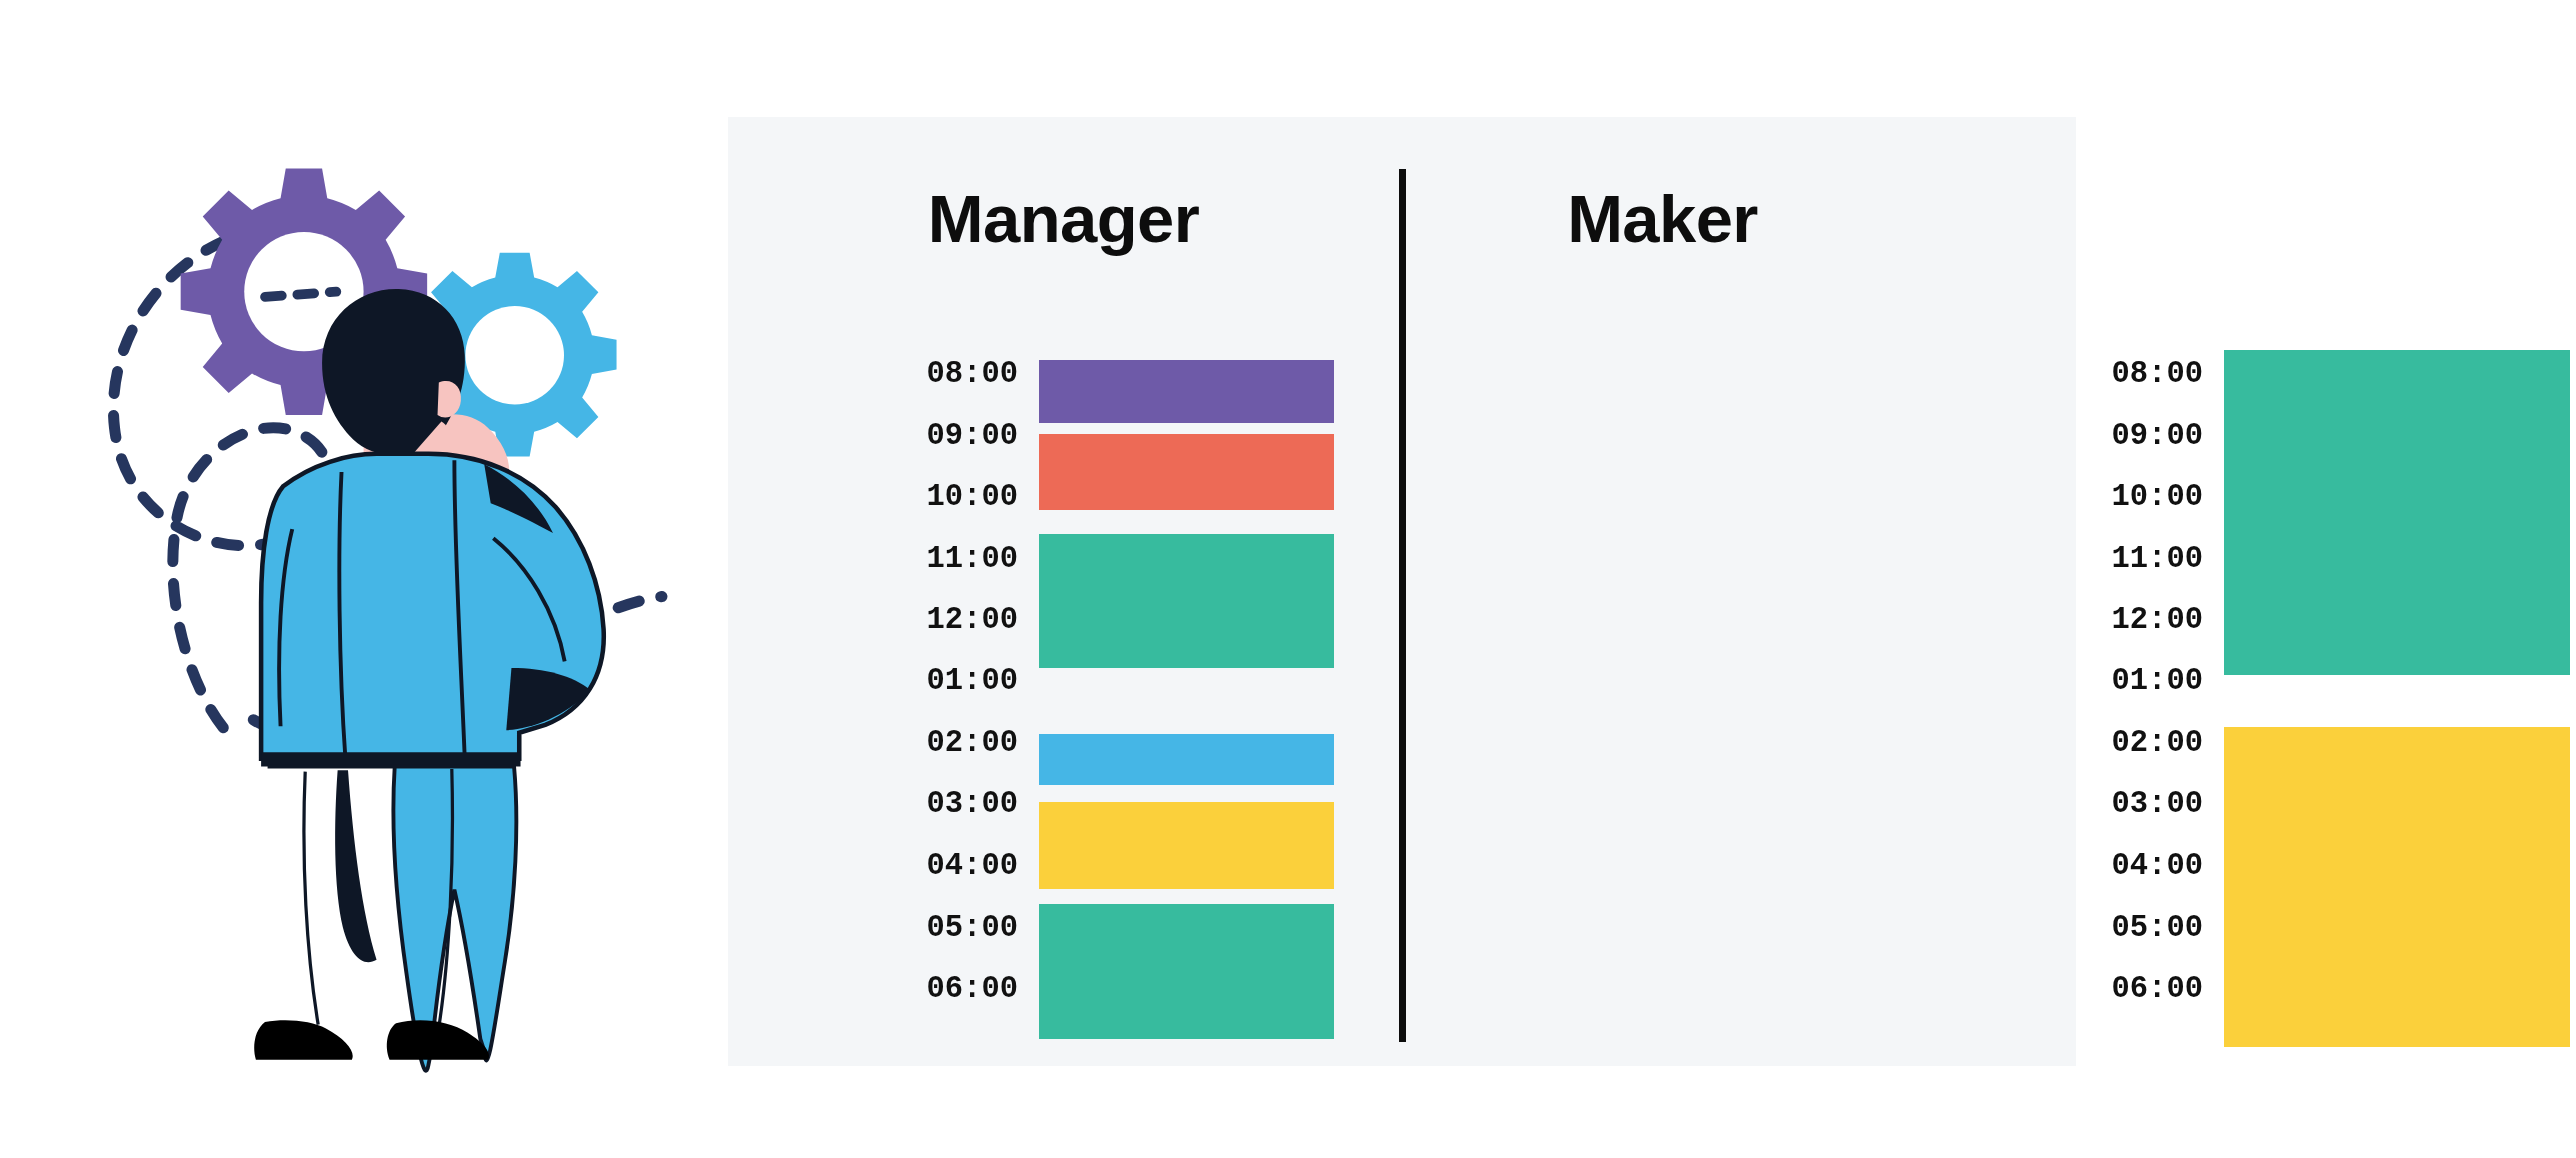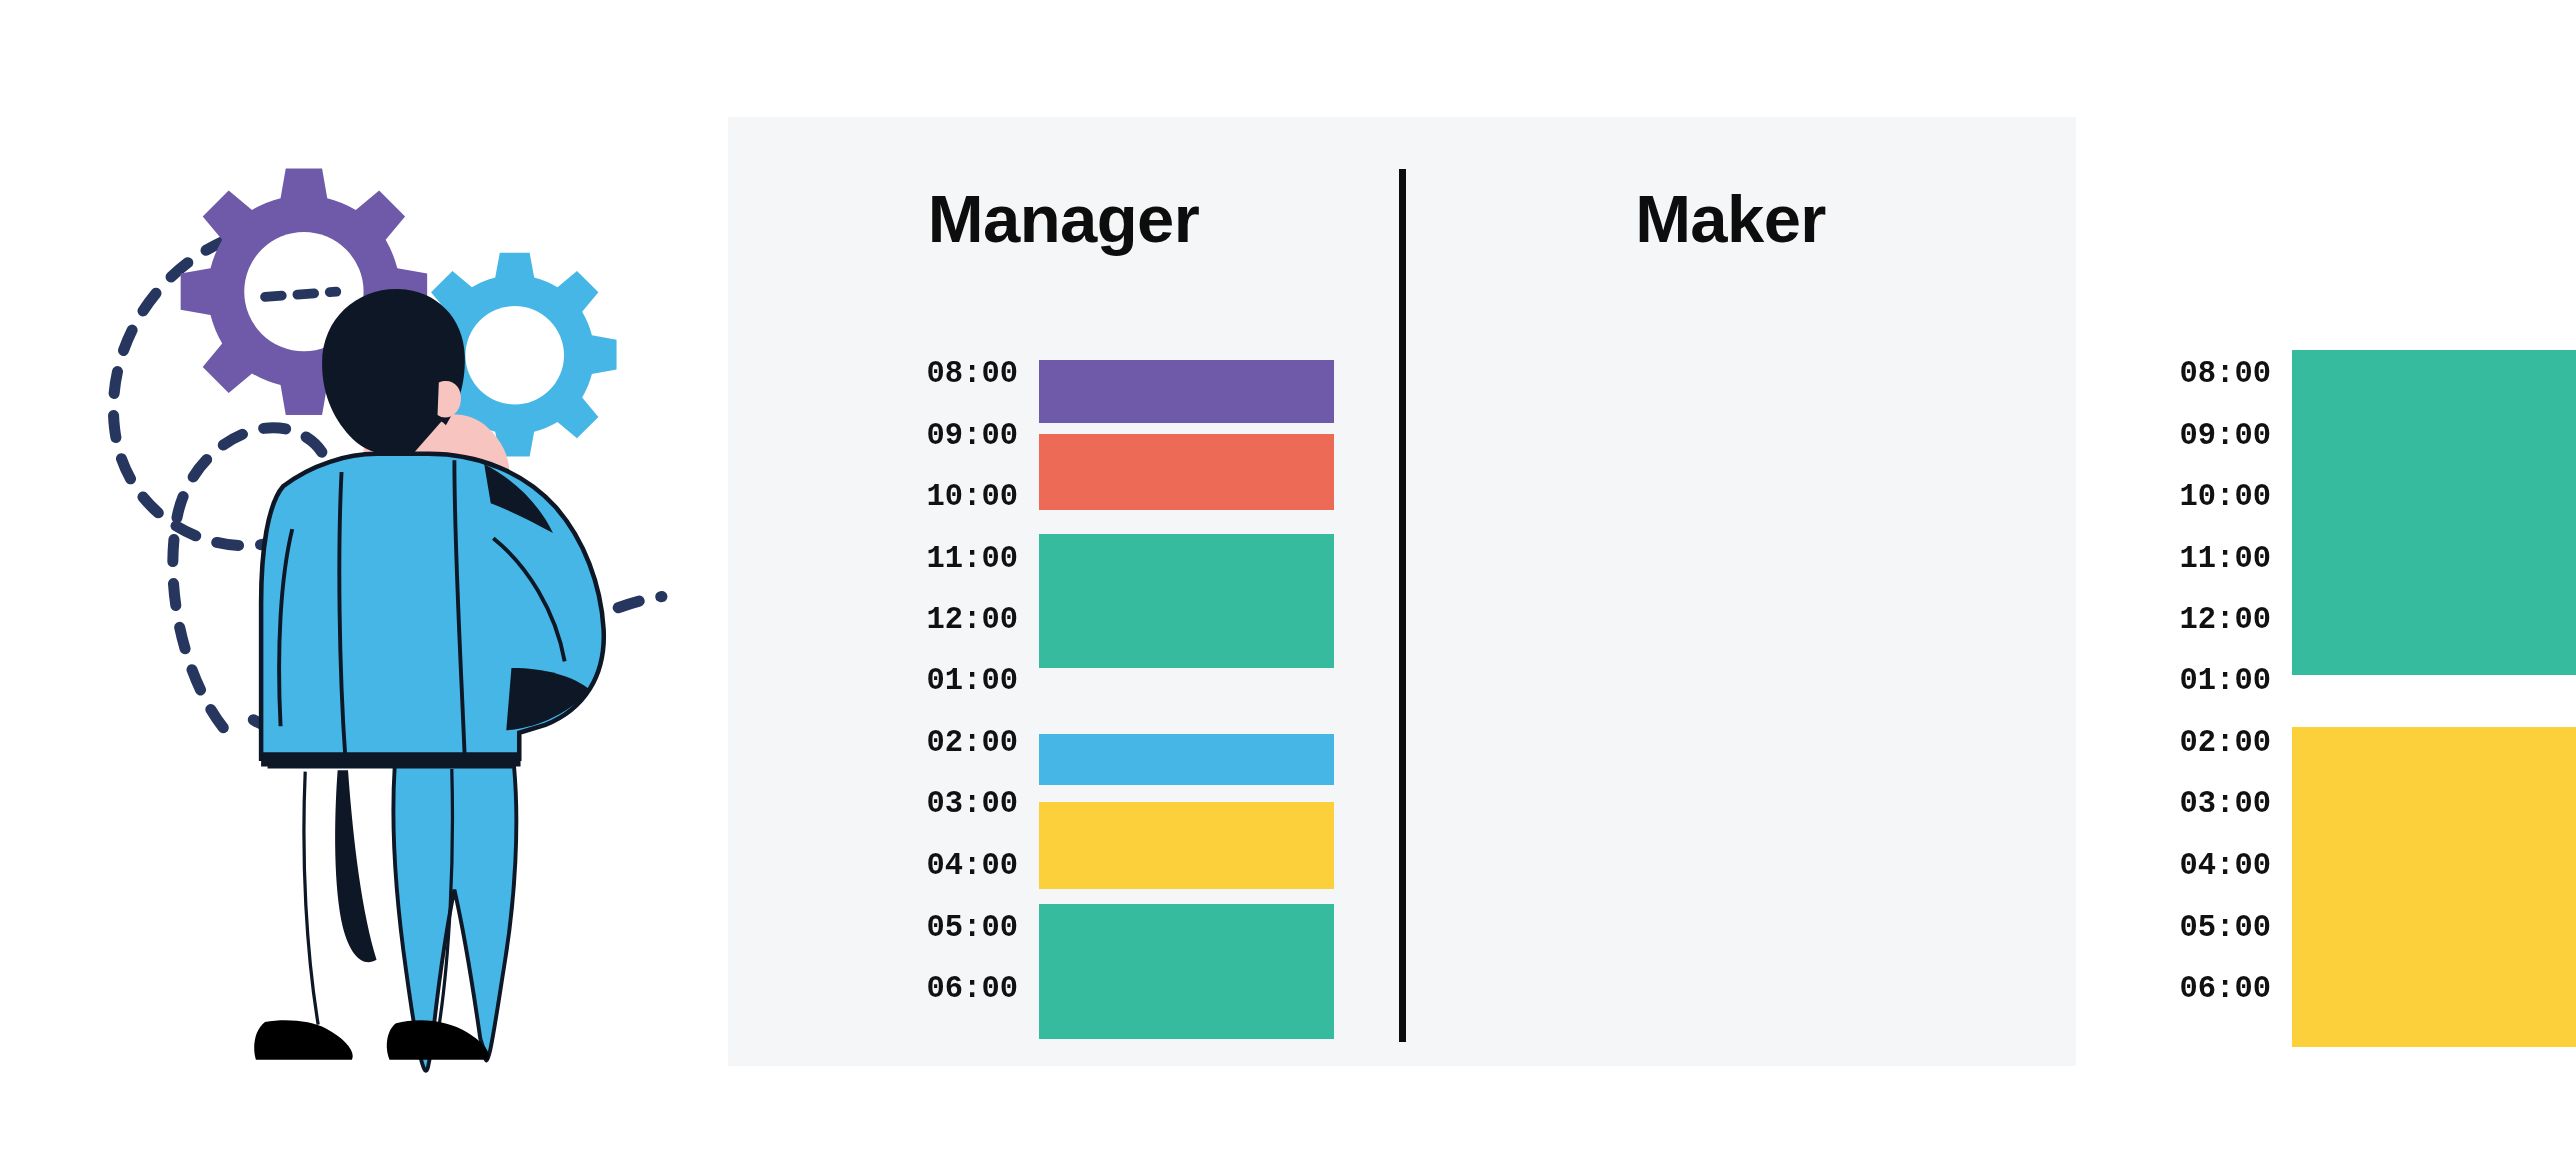--- a/index.html
+++ b/index.html
@@ -24,21 +24,21 @@
   }
 
   .divider{
     position:absolute;left:671px;top:52px;
     width:6.5px;height:873px;background:#0d0d0d;
   }
 
   
   .col{position:absolute;top:0;height:100%;}
   .col-manager{left:0px;width:671px;}
-  .col-maker{left:706px;width:671px;}
+  .col-maker{left:638px;width:671px;}
 
   .col-title{
     position:absolute;top:67px;
     width:100%;text-align:center;
     font-size:67px;line-height:1.05;
     font-weight:700;color:#0d0d0d;
     letter-spacing:-0.6px;
     white-space:nowrap;
   }
   .col-manager .col-title{left:0;}

